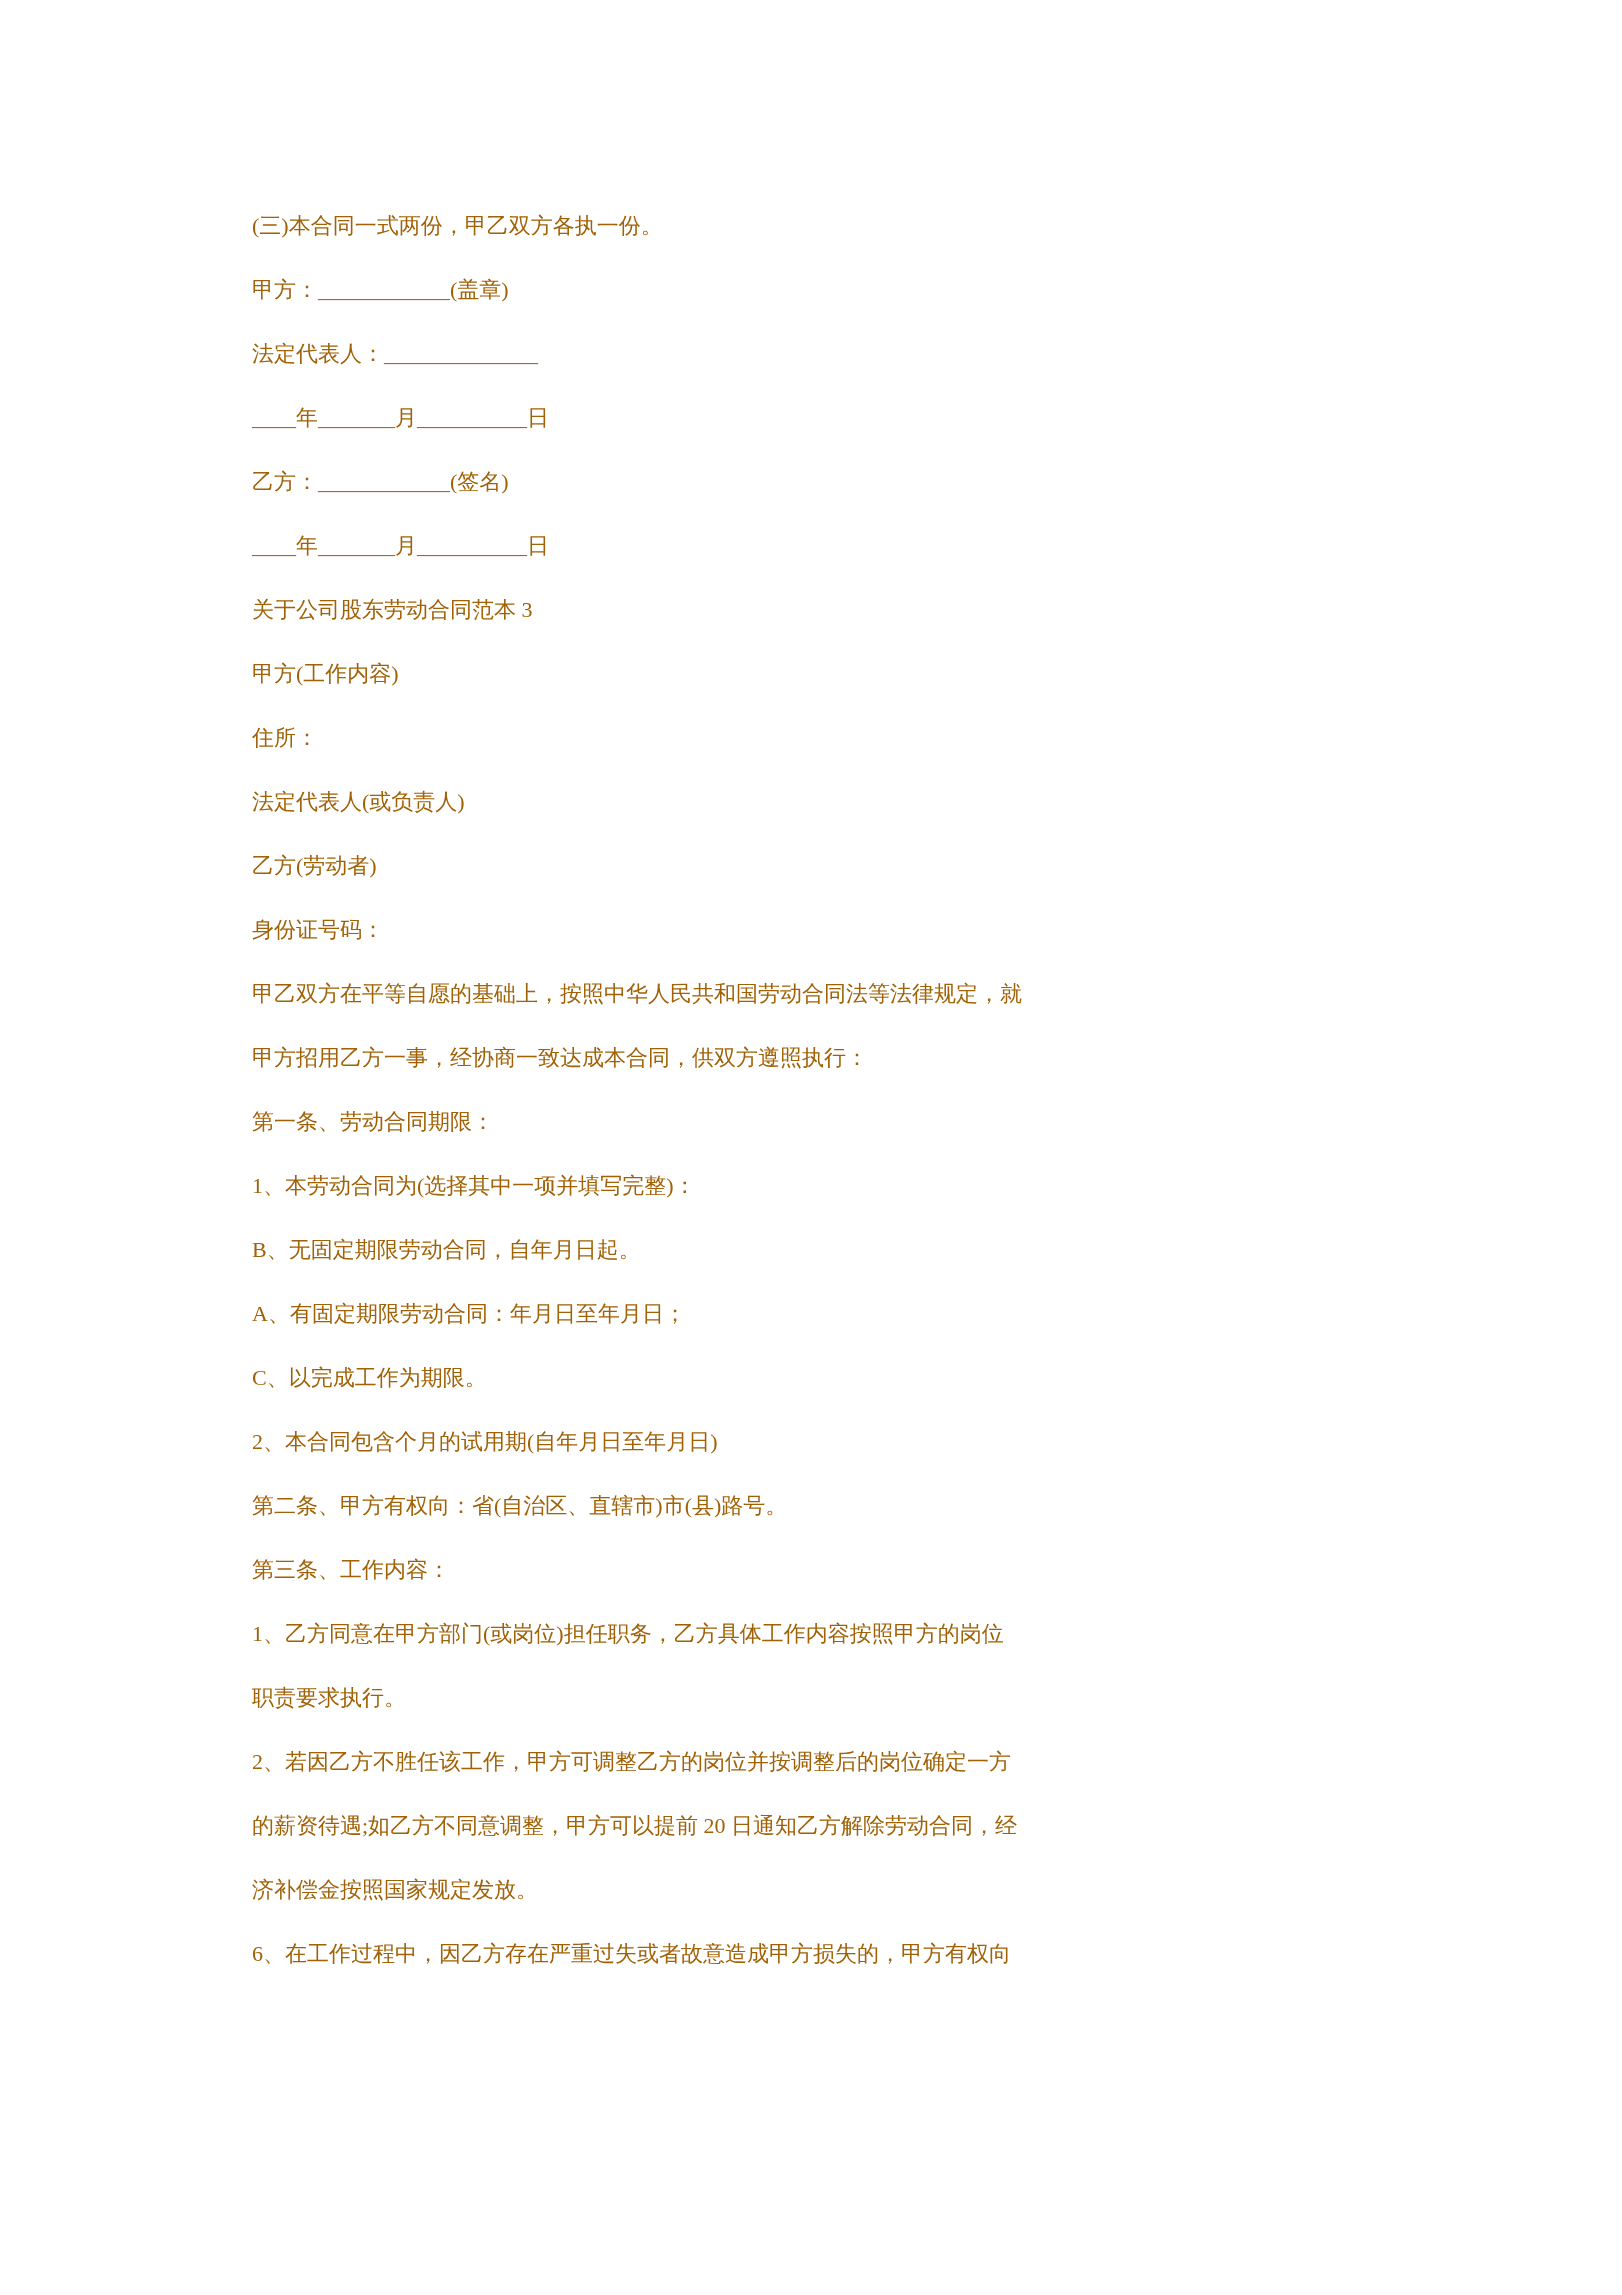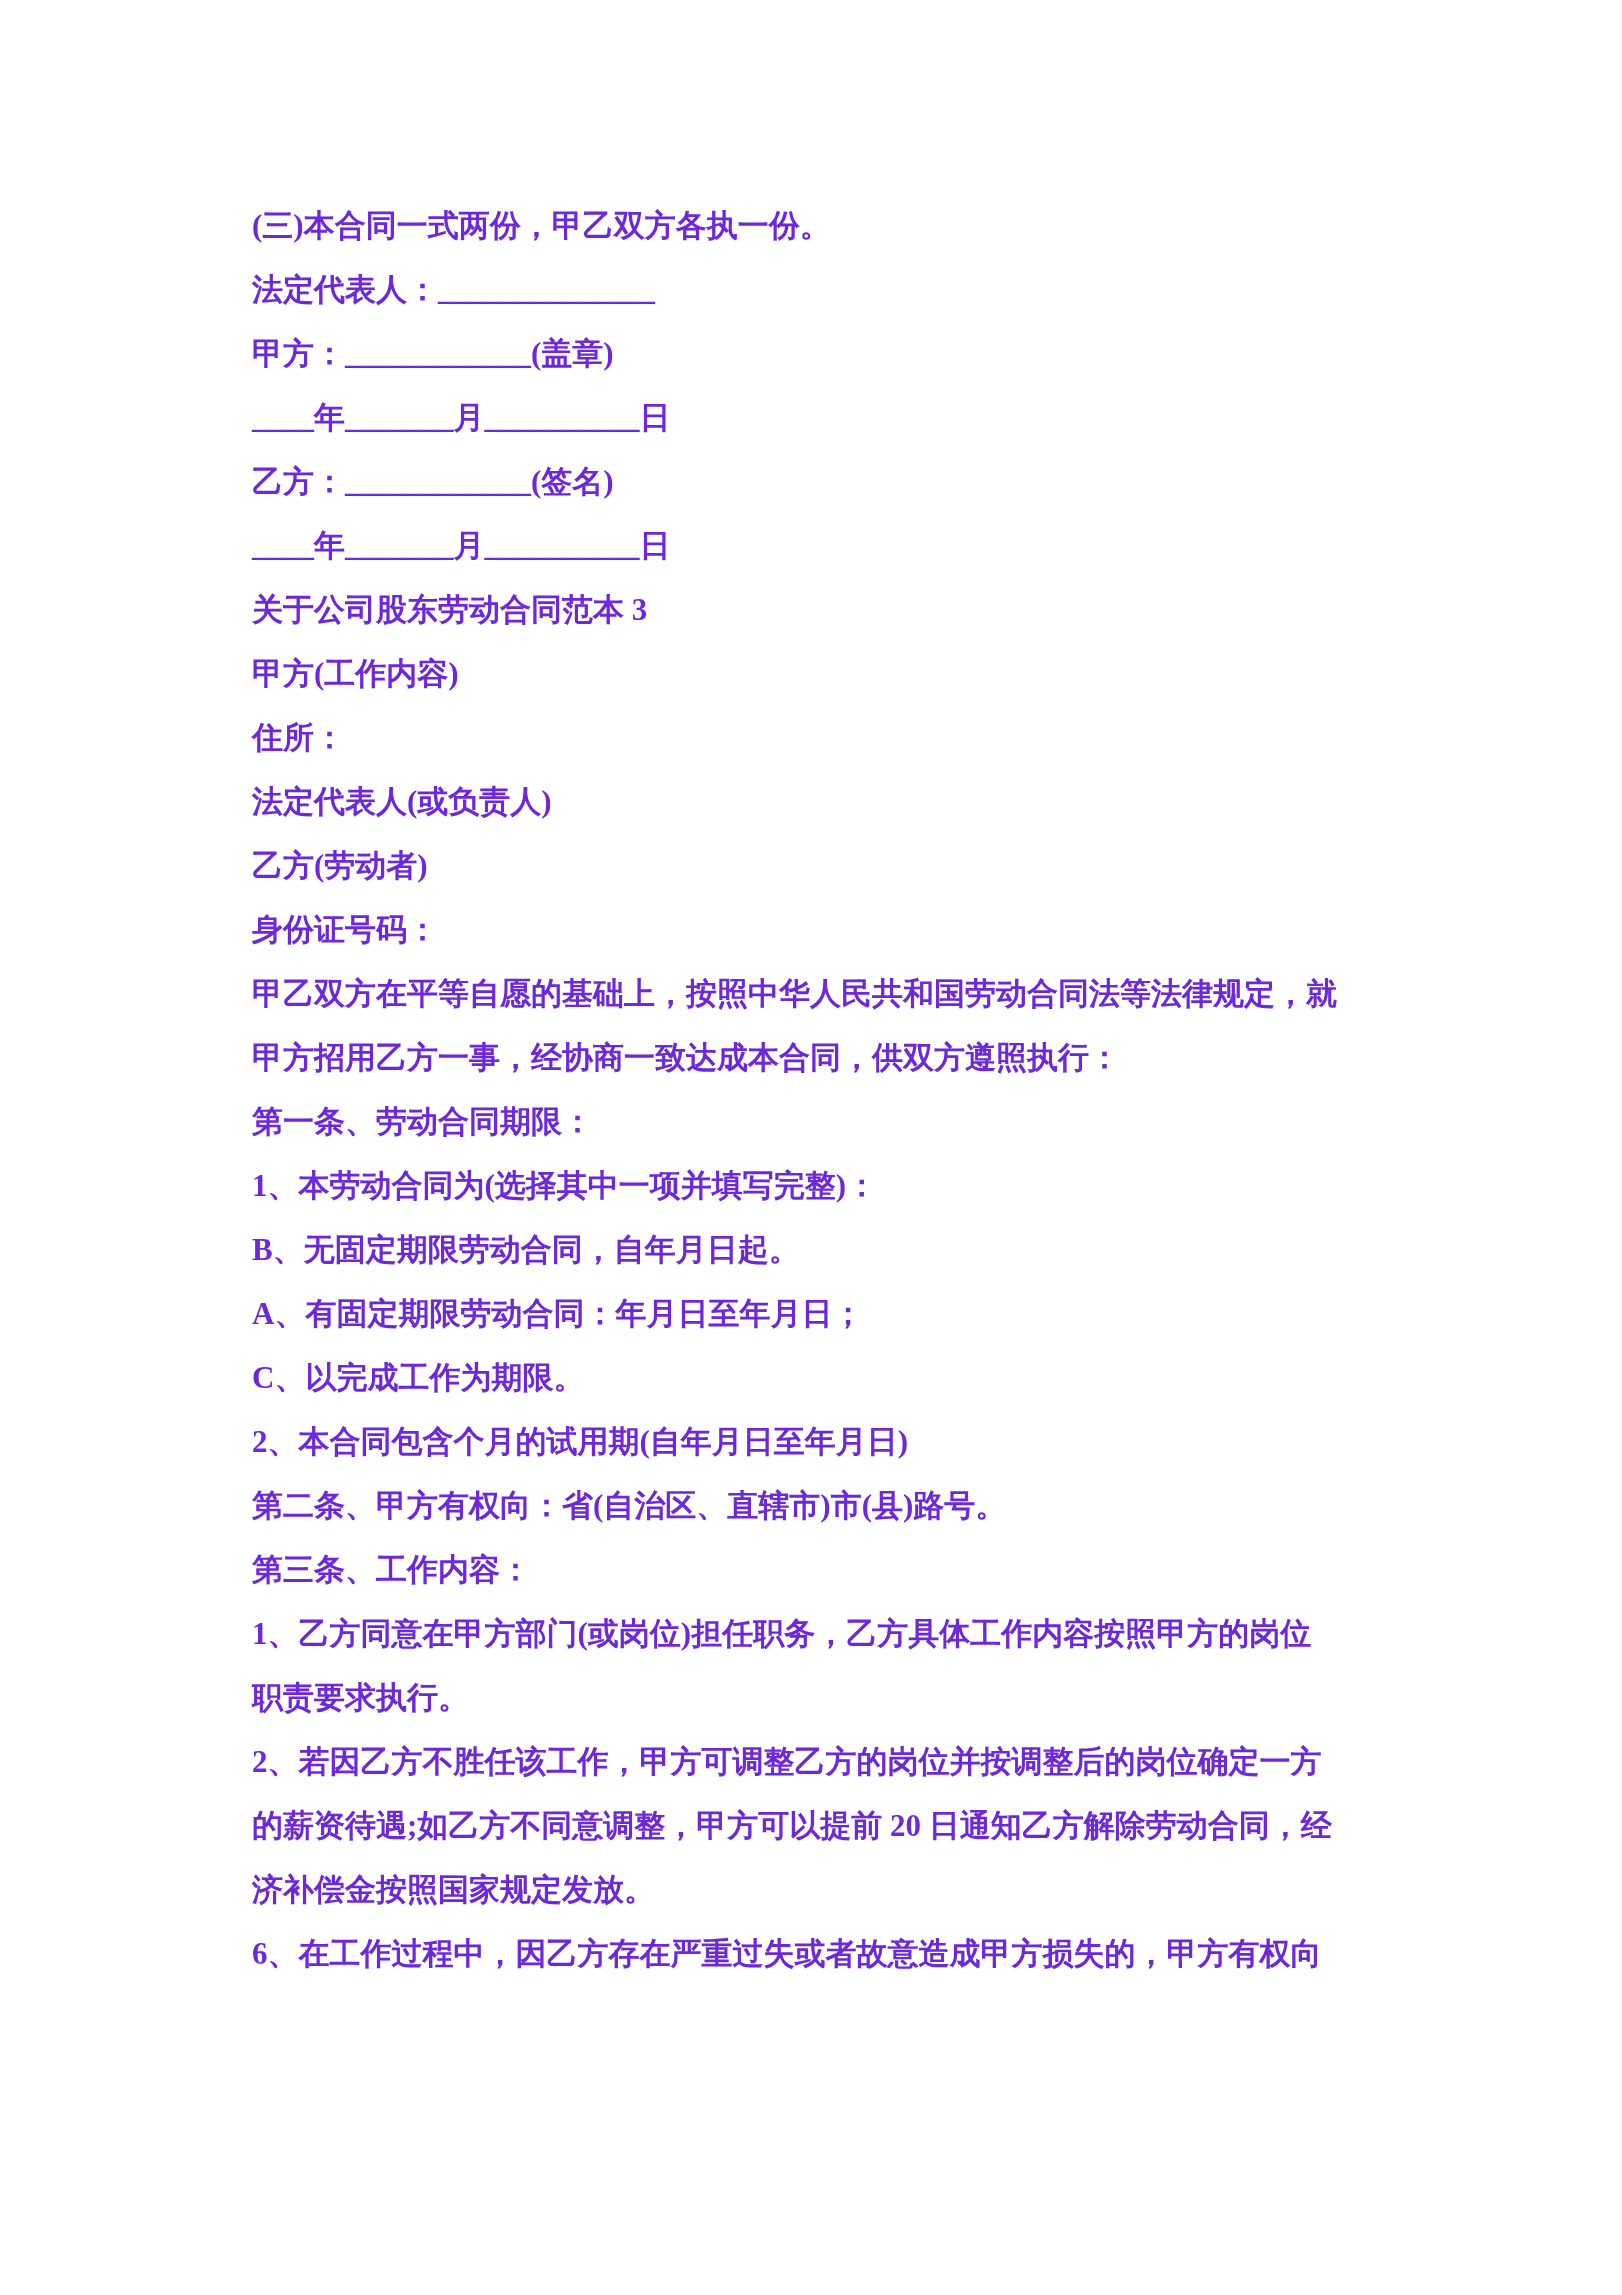--- a/index.html
+++ b/index.html
@@ -19,34 +19,34 @@
     position: absolute;
     left: 252px;
     top: 194px;
     width: 1178px;
   }
   p.doc-line {
     margin: 0;
     padding: 0;
     height: 64px;
     line-height: 64px;
-    font-size: 31px;
-    color: #6d28d9;
+    font-size: 22px;
+    color: #a16207;
     white-space: nowrap;
-    font-weight: 700;
+    font-weight: 400;
   }
 </style>
 </head>
 <body>
 
 <div class="page">
   <div class="doc-body">
       <p class="doc-line">(三)本合同一式两份，甲乙双方各执一份。</p>
+      <p class="doc-line">甲方：____________(盖章)</p>
       <p class="doc-line">法定代表人：______________</p>
-      <p class="doc-line">甲方：____________(盖章)</p>
       <p class="doc-line">____年_______月__________日</p>
       <p class="doc-line">乙方：____________(签名)</p>
       <p class="doc-line">____年_______月__________日</p>
       <p class="doc-line">关于公司股东劳动合同范本 3</p>
       <p class="doc-line">甲方(工作内容)</p>
       <p class="doc-line">住所：</p>
       <p class="doc-line">法定代表人(或负责人)</p>
       <p class="doc-line">乙方(劳动者)</p>
       <p class="doc-line">身份证号码：</p>
       <p class="doc-line">甲乙双方在平等自愿的基础上，按照中华人民共和国劳动合同法等法律规定，就</p>

